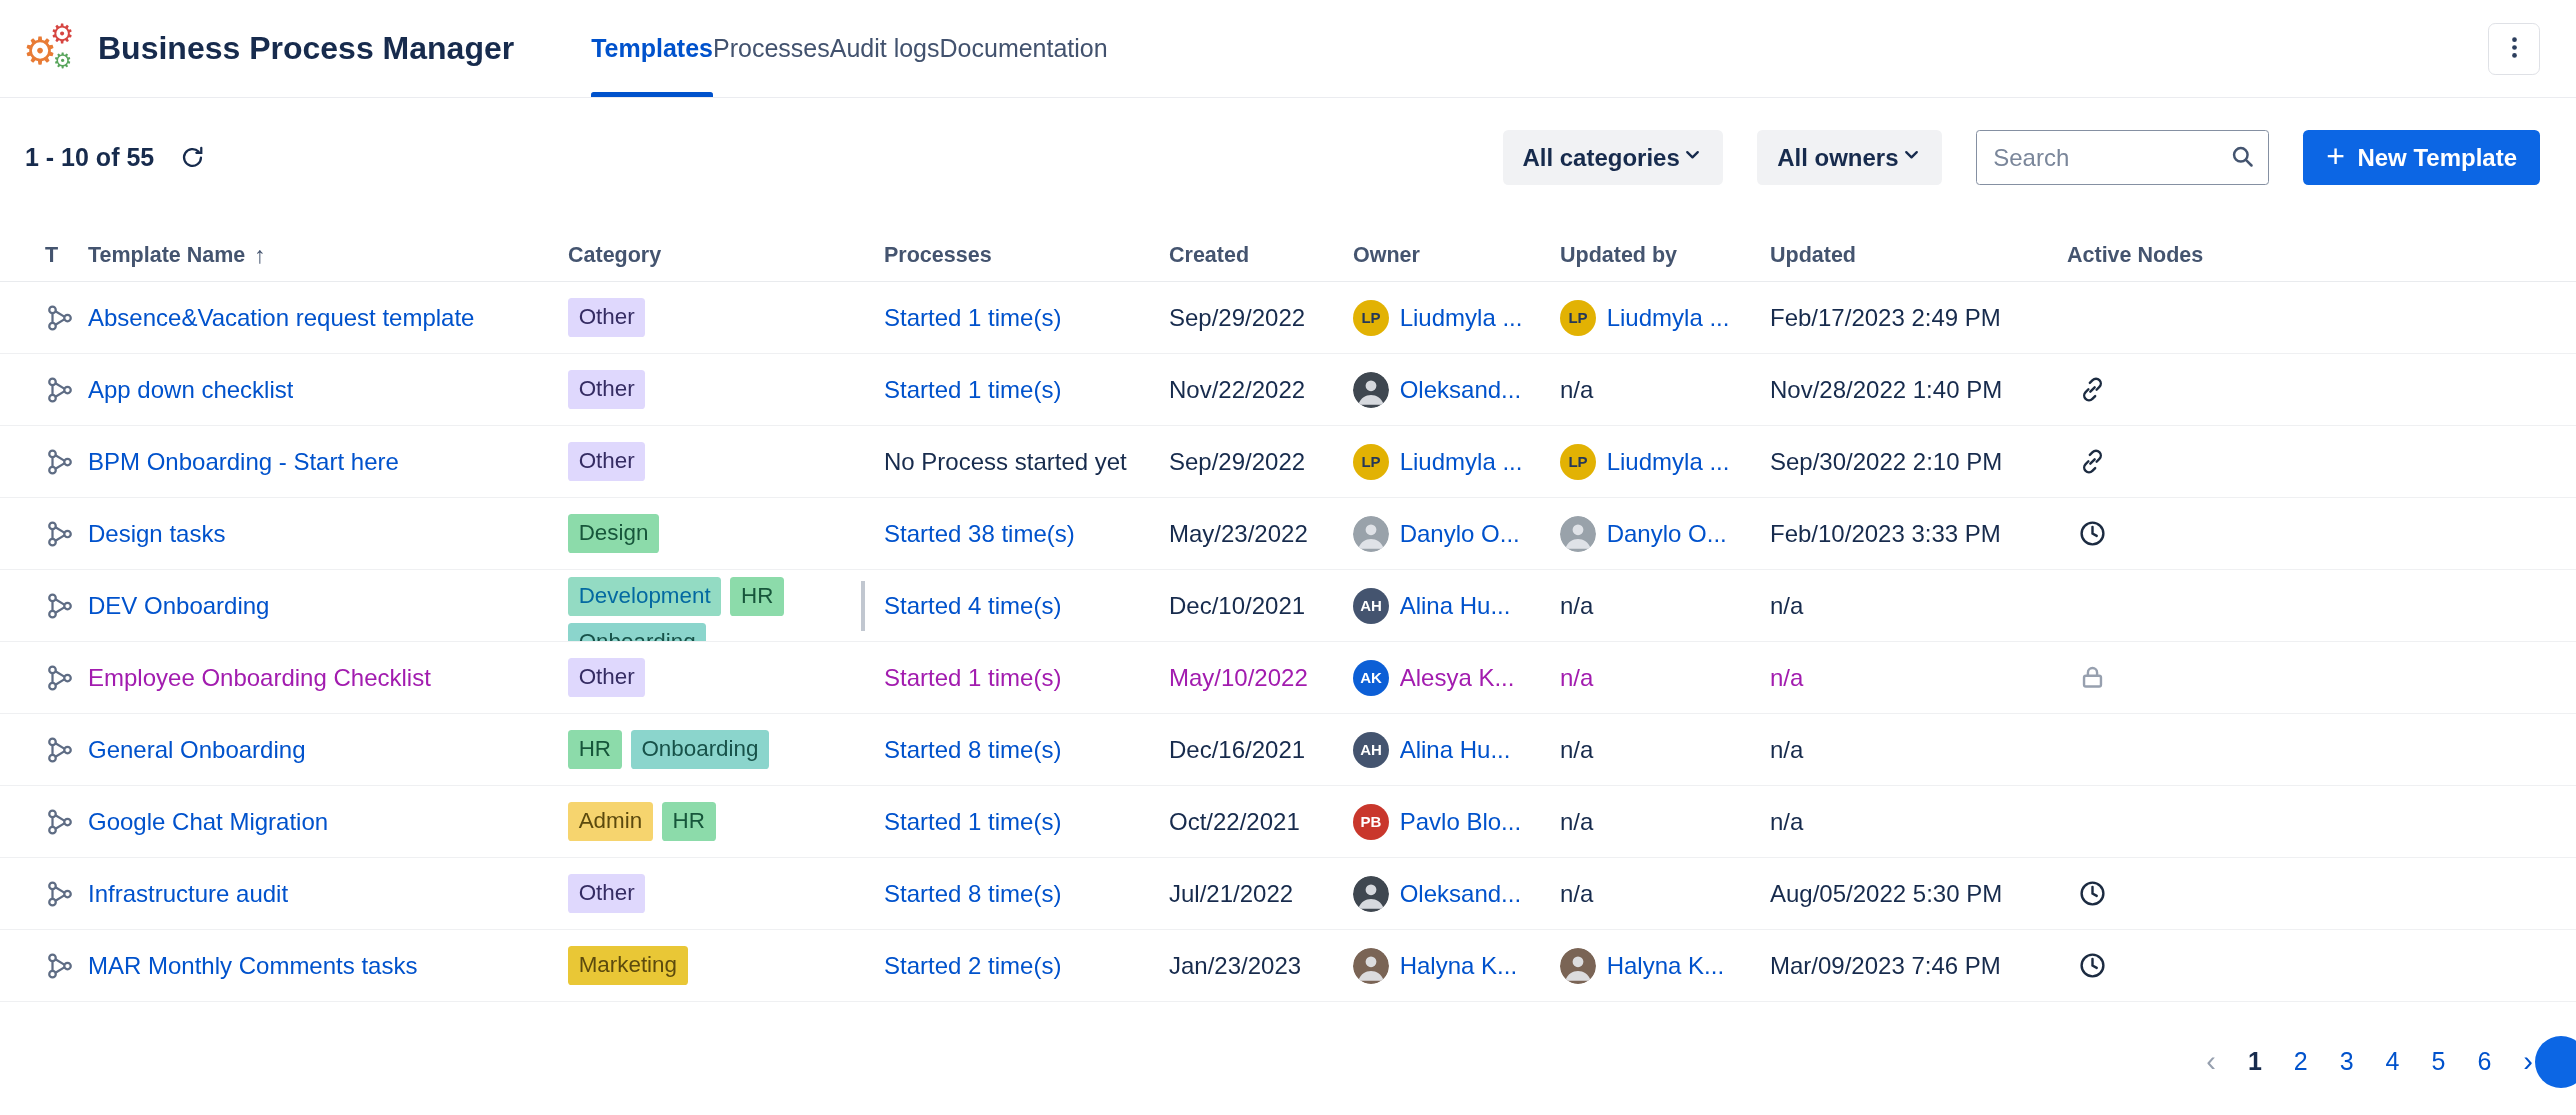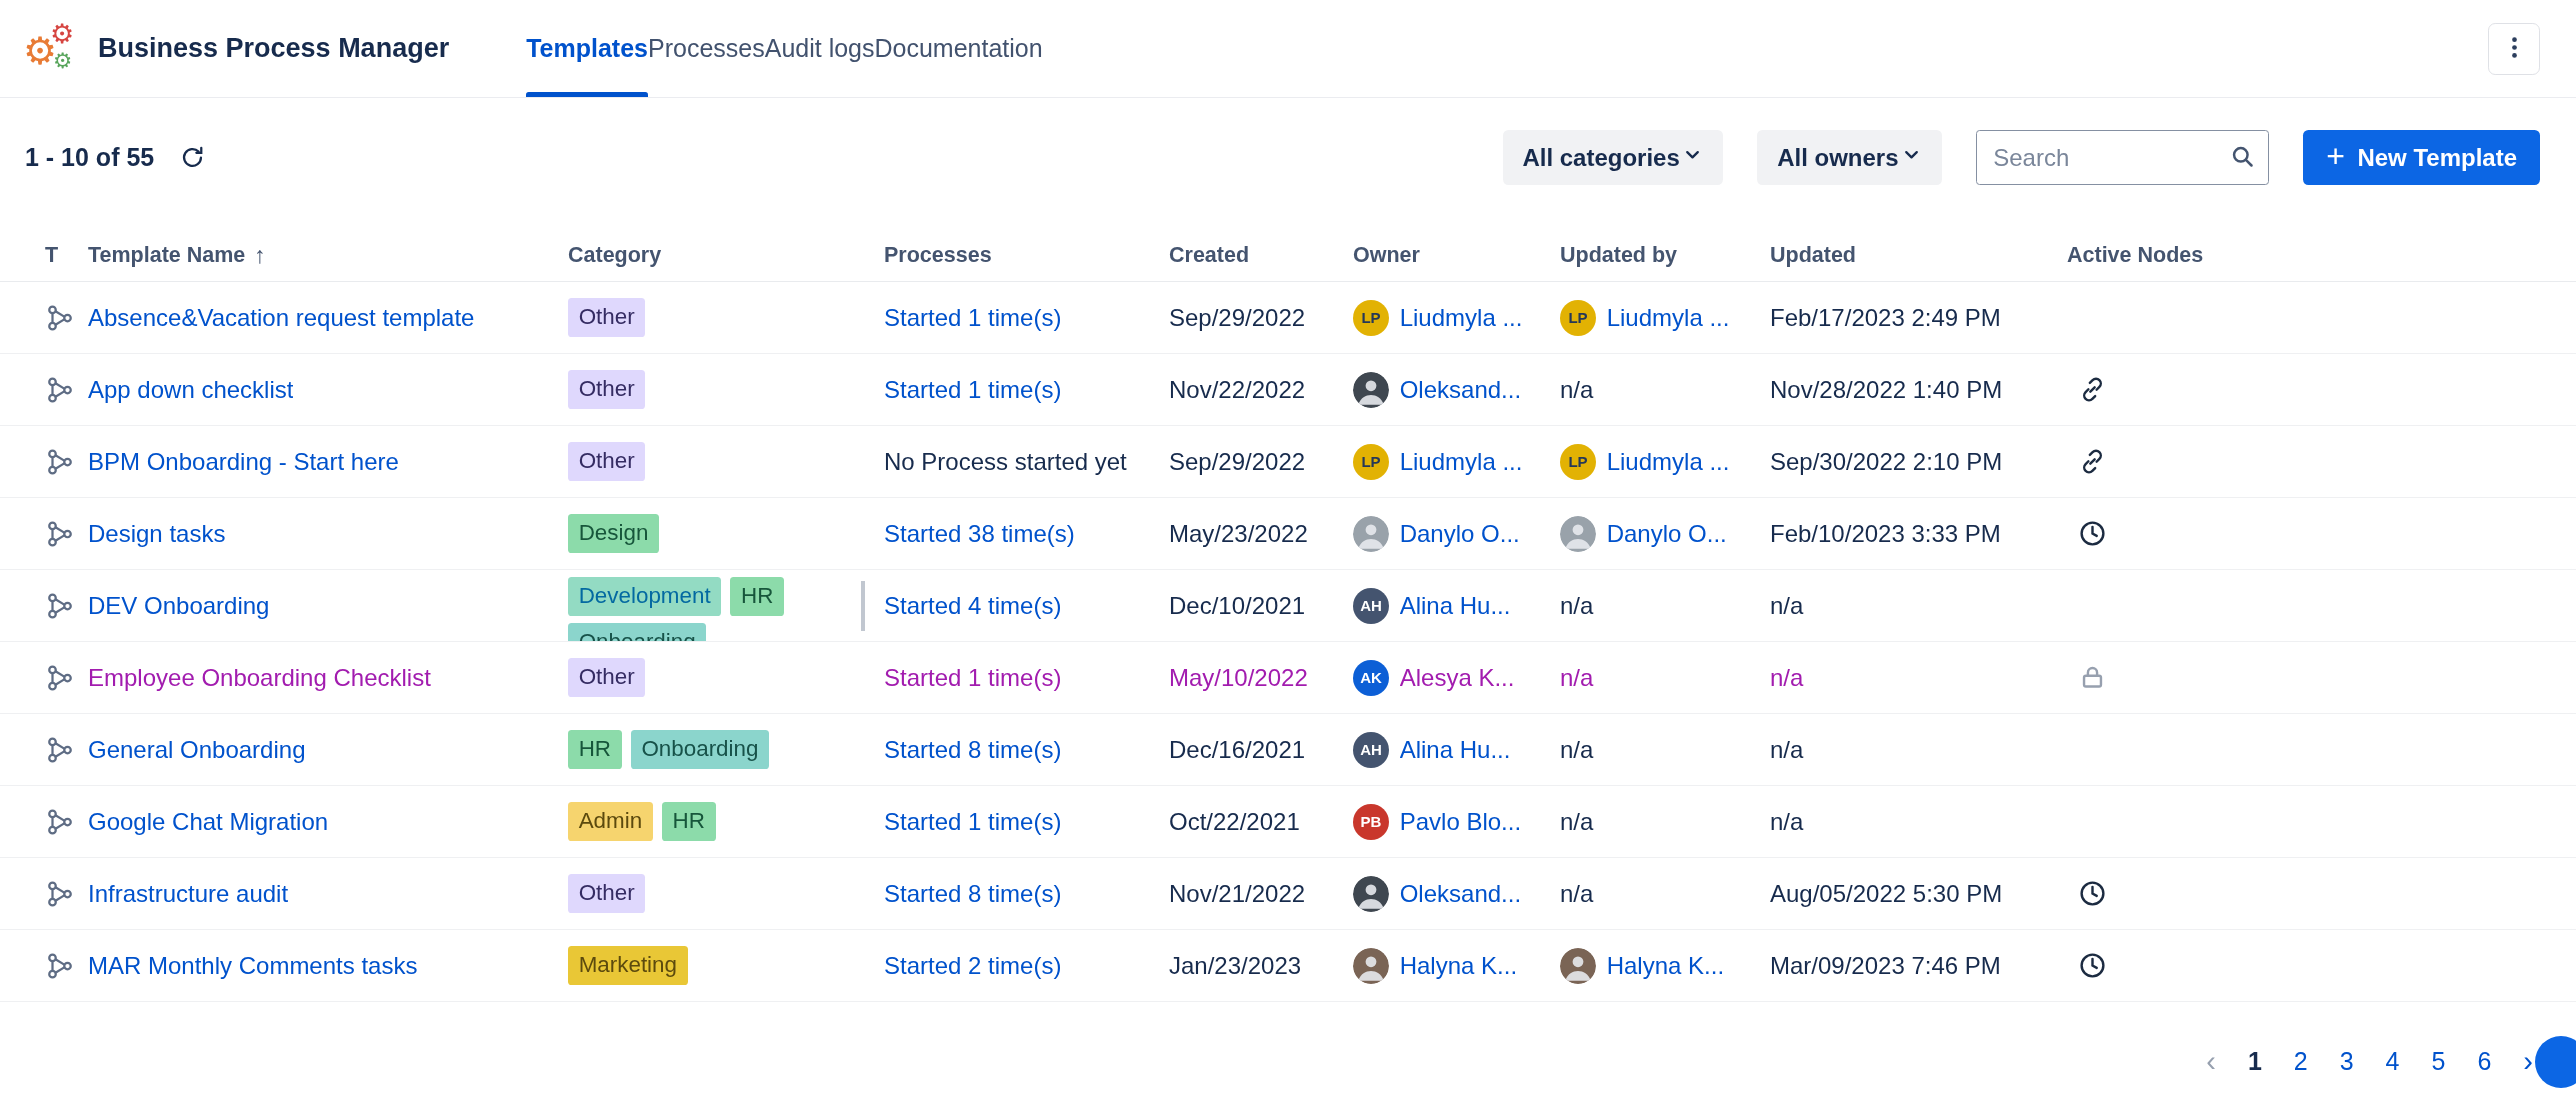--- a/index.html
+++ b/index.html
@@ -21,21 +21,21 @@
     padding: 0 36px 0 23px;
     border-bottom: 1.8px solid #EBECF0;
   }
   .logo { width: 59px; height: 59px; position: relative; align-self: center; margin-right: 16px; }
   .logo span { position: absolute; line-height: 1; }
   .gear-big    { font-size: 38px; color: #E87B35; left: 0px;  top: 12.5px; }
   .gear-red    { font-size: 27px; color: #D64541; left: 27px; top: 1.8px;  }
   .gear-green  { font-size: 21.5px; color: #58A55C; left: 30px; top: 32px; }
   .app-title {
     align-self: center;
-    font-size: 27px; font-weight: 700; color: #172B4D;
+    font-size: 32px; font-weight: 700; color: #172B4D;
     margin-right: 77px; white-space: nowrap;
   }
   .tabs { display: flex; align-items: stretch; }
   .tab {
     display: flex; align-items: center;
     font-size: 25px; font-weight: 500; color: #42526E;
     position: relative; cursor: pointer; white-space: nowrap;
   }
   .tab.active { color: #0052CC; font-weight: 600; }
   .tab.active::after {
@@ -588,21 +588,21 @@
       <div class="td">
         <a class="cell-link">Infrastructure audit</a>
       </div>
       <div class="td cat-cell">
         <span class="tag" style="background: rgb(223, 216, 253); color: rgb(53, 44, 99);">Other</span>
       </div>
       <div class="td">
         <a class="cell-link">Started 8 time(s)</a>
       </div>
       <div class="td">
-        <span class="plain">Nov/21/2022</span>
+        <span class="plain">Jul/21/2022</span>
       </div>
       <div class="td">
         <span class="avatar">
           <svg viewBox="0 0 24 24" width="36" height="36">
             <circle cx="12" cy="12" r="12" fill="#3F4750"></circle>
             <circle cx="12" cy="9.2" r="3.6" fill="#E7E9ED" opacity="0.9"></circle>
             <path d="M3.5 21.8c1.6-4.6 5-6.4 8.5-6.4s6.9 1.8 8.5 6.4z" fill="#E7E9ED" opacity="0.9"></path>
           </svg>
         </span>
         <a class="cell-link">Oleksand...</a>

